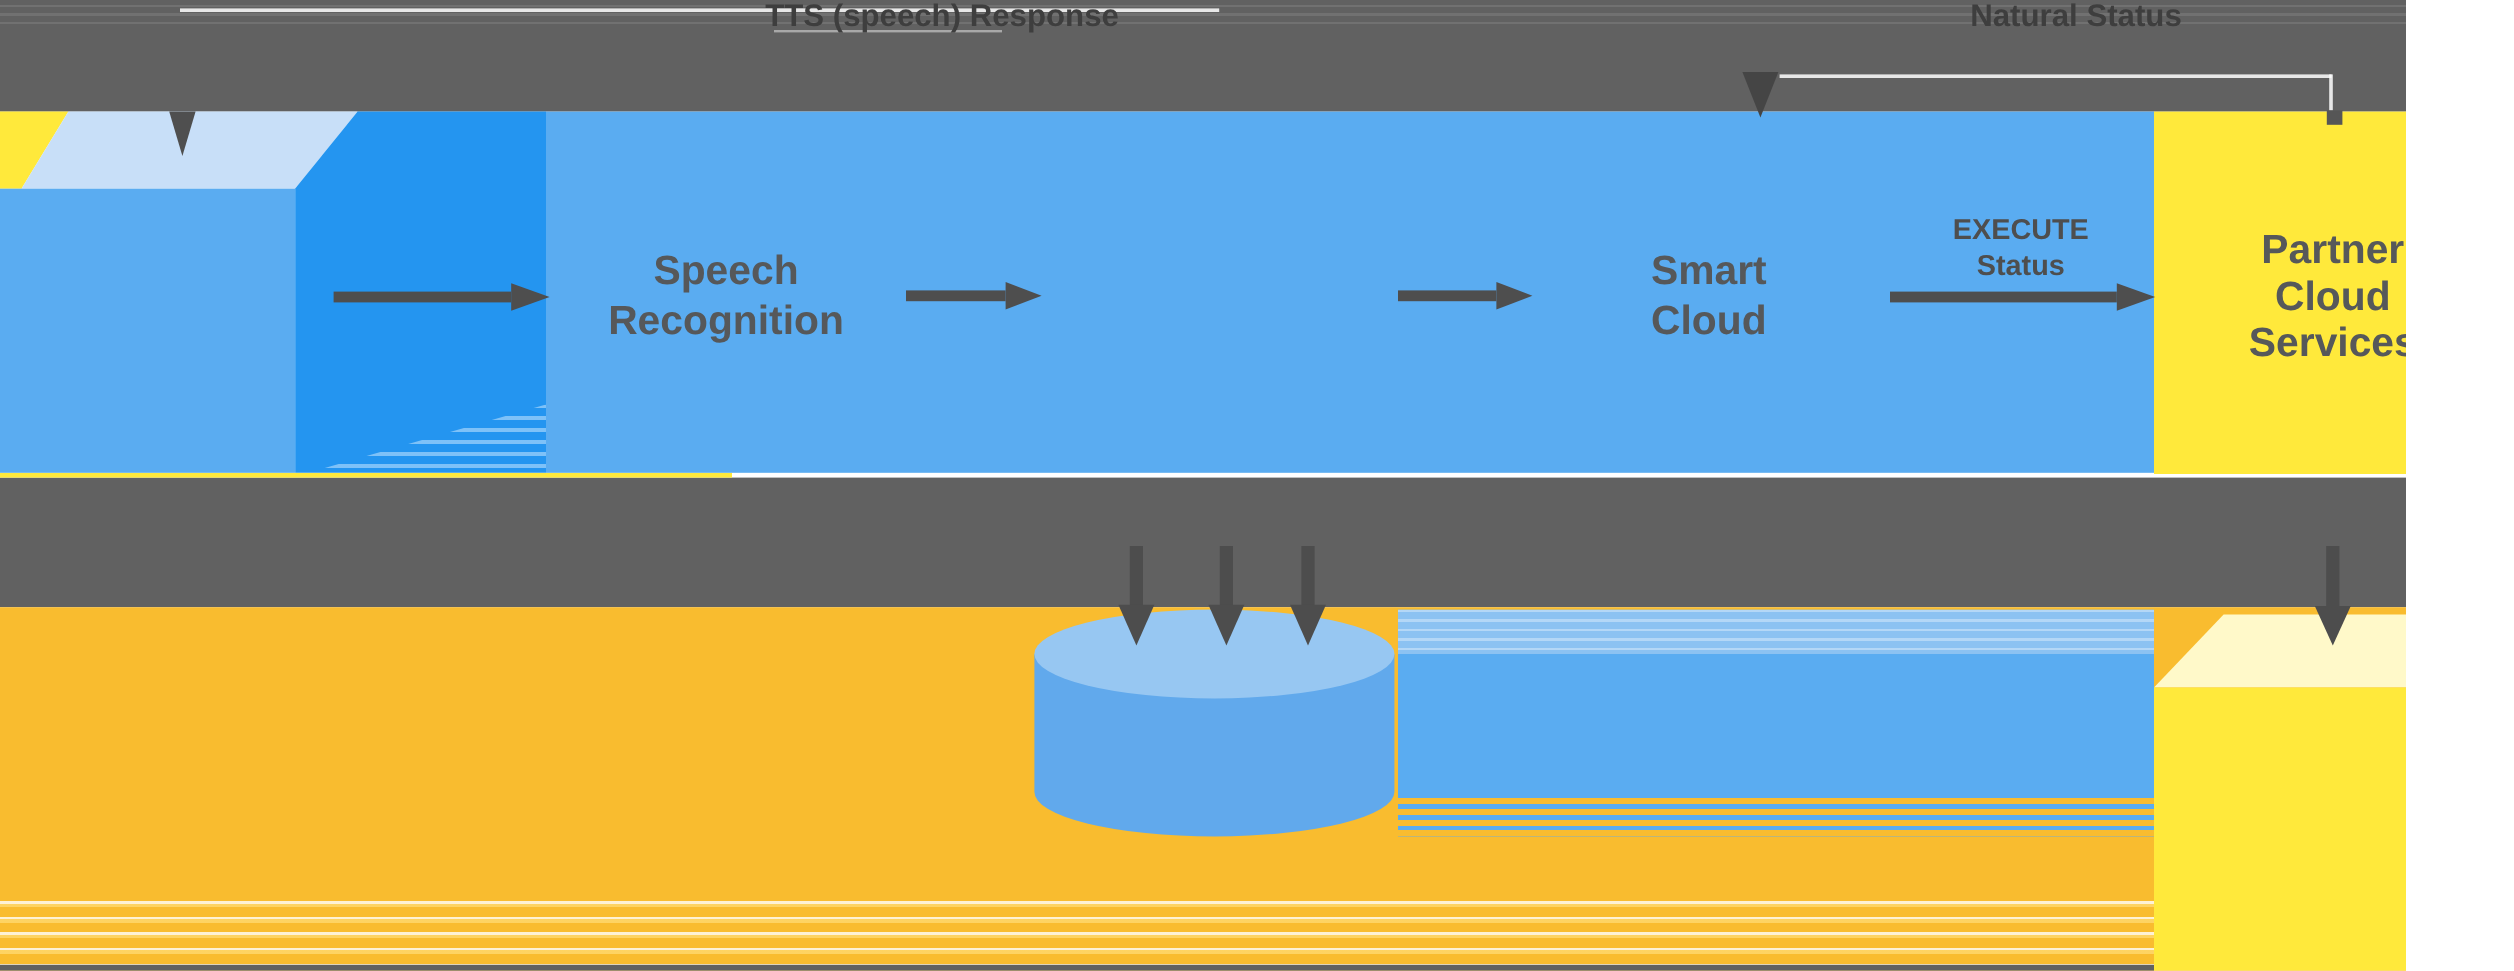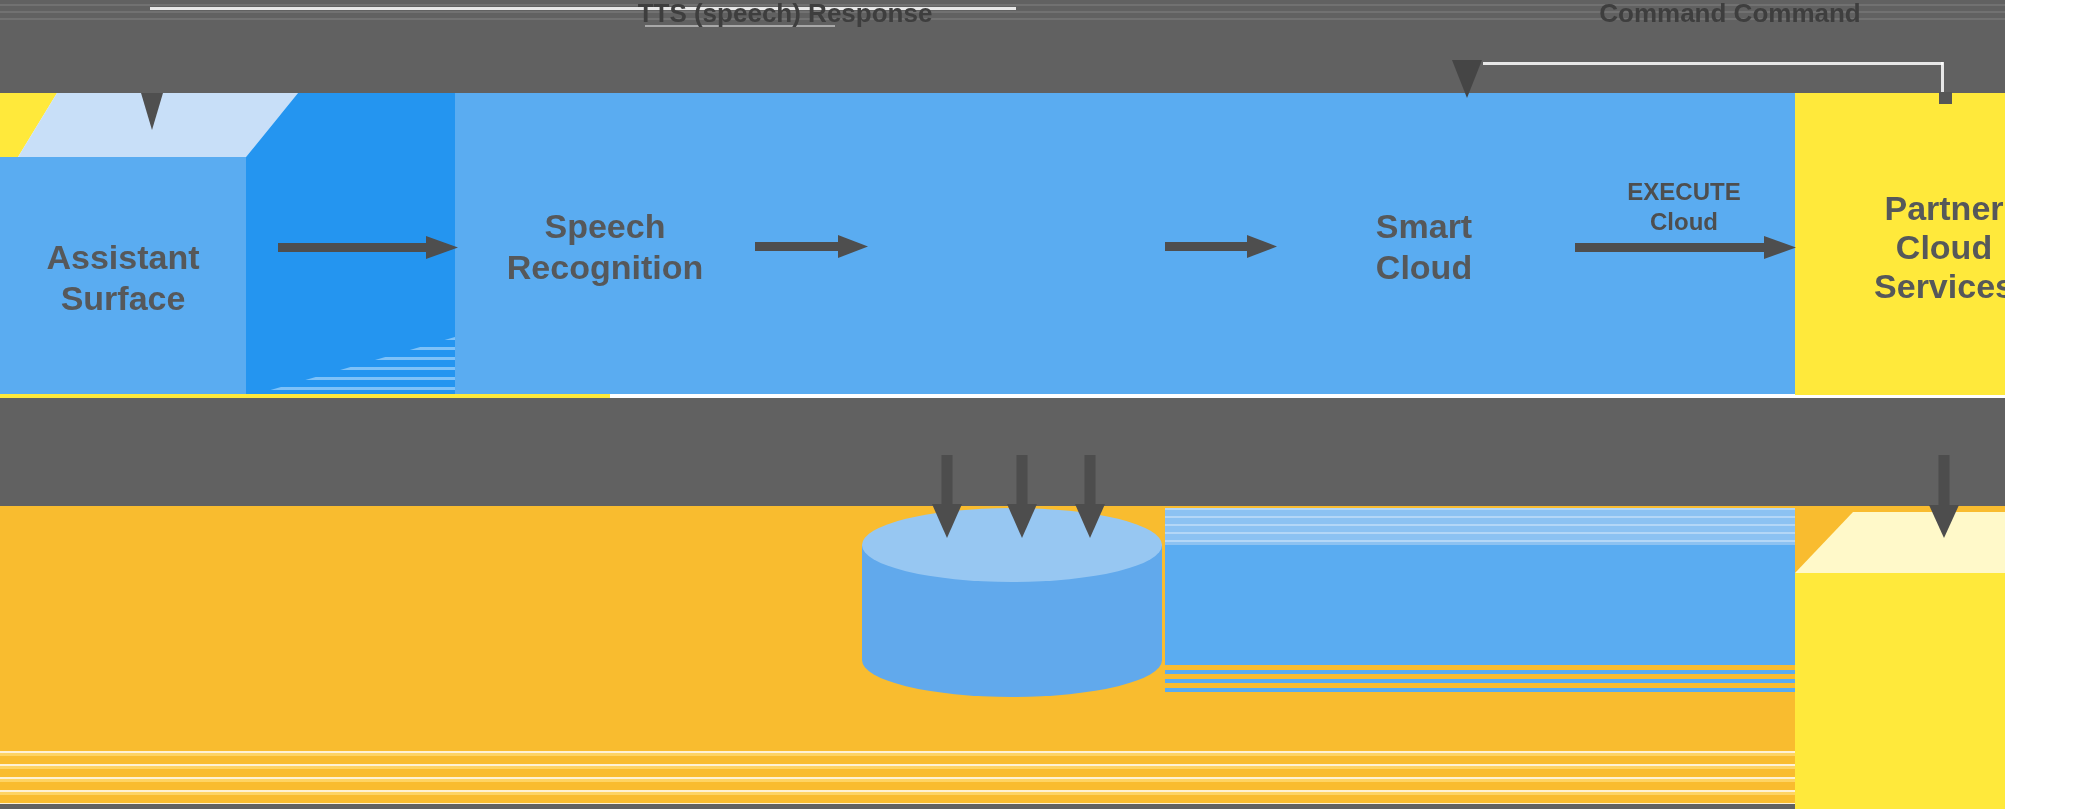--- a/index.html
+++ b/index.html
@@ -110,26 +110,24 @@
     <polygon points="1795,573 1853,512 2081,512 2038,573" fill="#FFF9C9"></polygon>
     <rect x="1795" y="573" width="243" height="236" fill="#FFE93B"></rect>
 
     <rect x="1938.5" y="455" width="11" height="52" fill="#4D4D4D"></rect>
     <polygon points="1929,505 1959,505 1944,538" fill="#4D4D4D"></polygon>
   </svg>
 
   <div class="abs corner-stripes"></div>
 
   <div class="lbl lbl-band" style="left:785px;top:0;">TTS (speech) Response</div>
-  <div class="lbl lbl-band" style="left:1730px;top:0;">Command Command</div>
+  <div class="lbl lbl-band" style="left:1730px;top:0;">Natural Status</div>
 
-  <div class="lbl" style="left:123px;top:237px;">Assistant
-Surface</div>
   <div class="lbl" style="left:605px;top:206px;">Speech
 Recognition</div>
   <div class="lbl" style="left:1424px;top:206px;">Smart
 Cloud</div>
   <div class="lbl lbl-edge" style="left:1684px;top:177px;">EXECUTE
-Cloud</div>
+Status</div>
   <div class="lbl lbl-partner" style="left:1944px;top:189px;">Partner
 Cloud
 Services</div>
 </div>
 
 </body></html>

